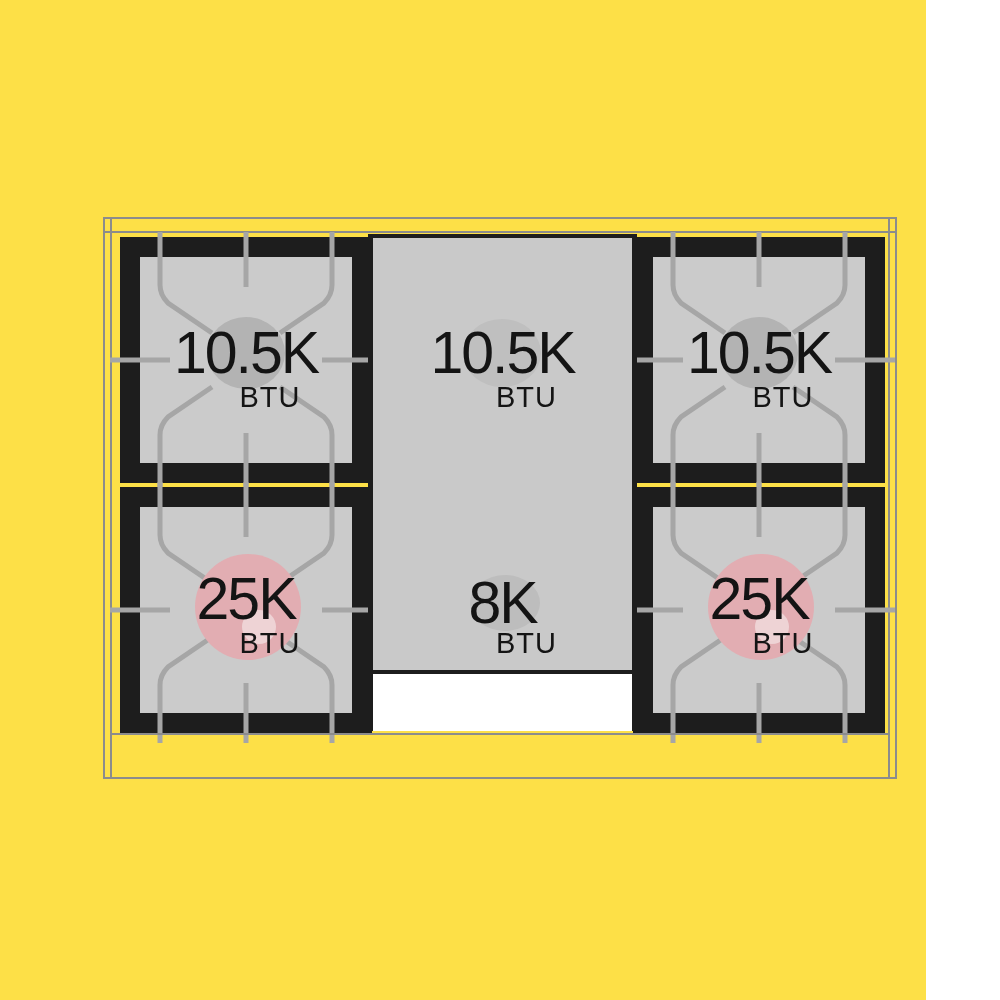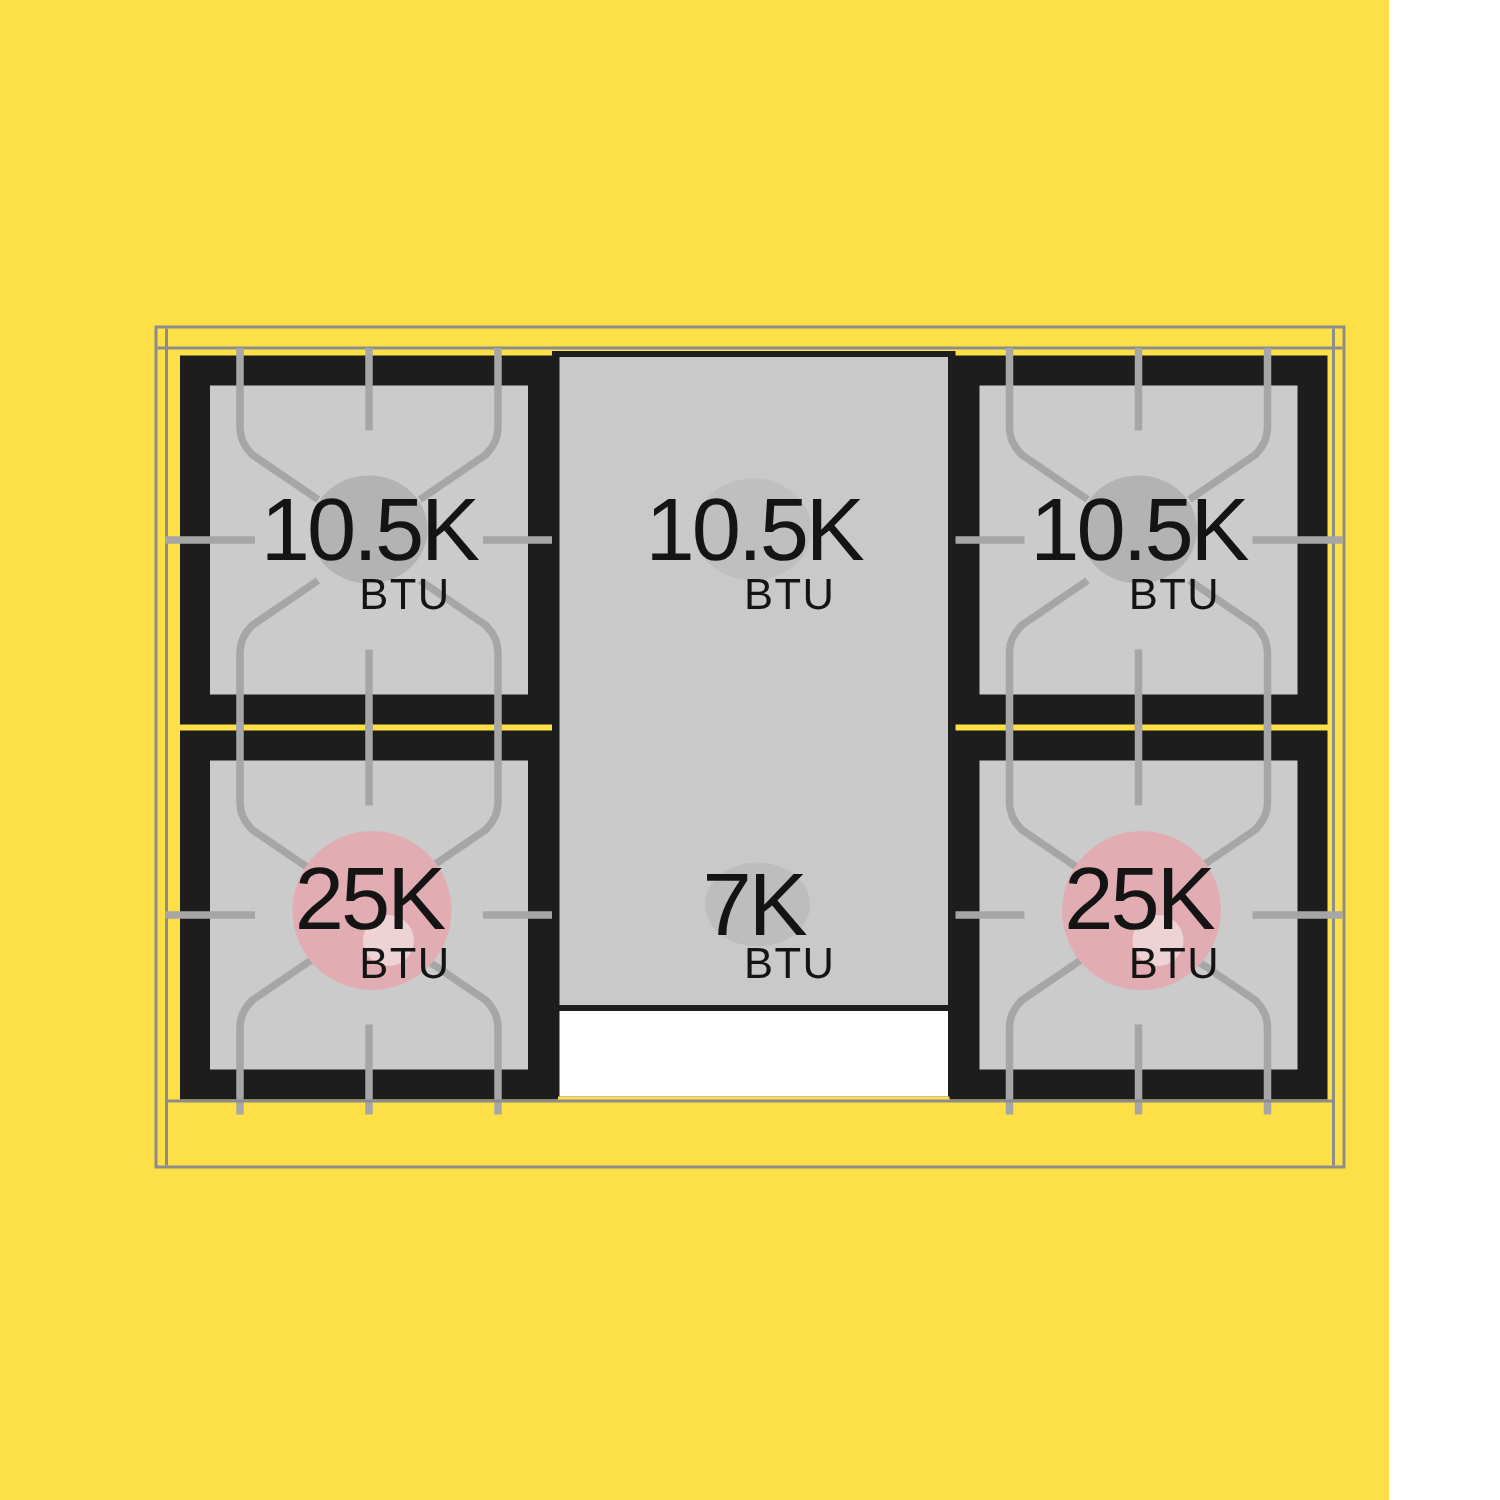--- a/index.html
+++ b/index.html
@@ -133,19 +133,19 @@
     <div class="btu row-bot-btu">BTU</div>
   </div>
 
   <div class="abs column">
     <div class="column-surface"></div>
     <div class="griddle-tray"></div>
     <div class="abs oval col-oval-top" style="background: rgb(191, 191, 191);"></div>
     <div class="abs oval col-oval-bottom" style="background: rgb(189, 189, 189);"></div>
     <div class="val col-top-val">10.5K</div>
     <div class="btu col-top-btu">BTU</div>
-    <div class="val col-bot-val">7K</div>
+    <div class="val col-bot-val">8K</div>
     <div class="btu col-bot-btu">BTU</div>
   </div>
 
   <div class="abs hline front-line"></div>
 
 </div>
 
 </body></html>

